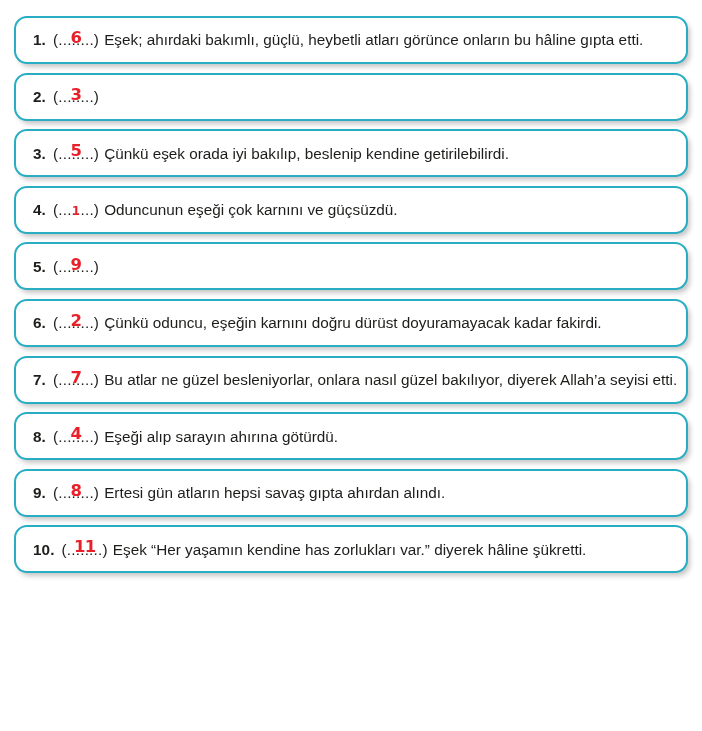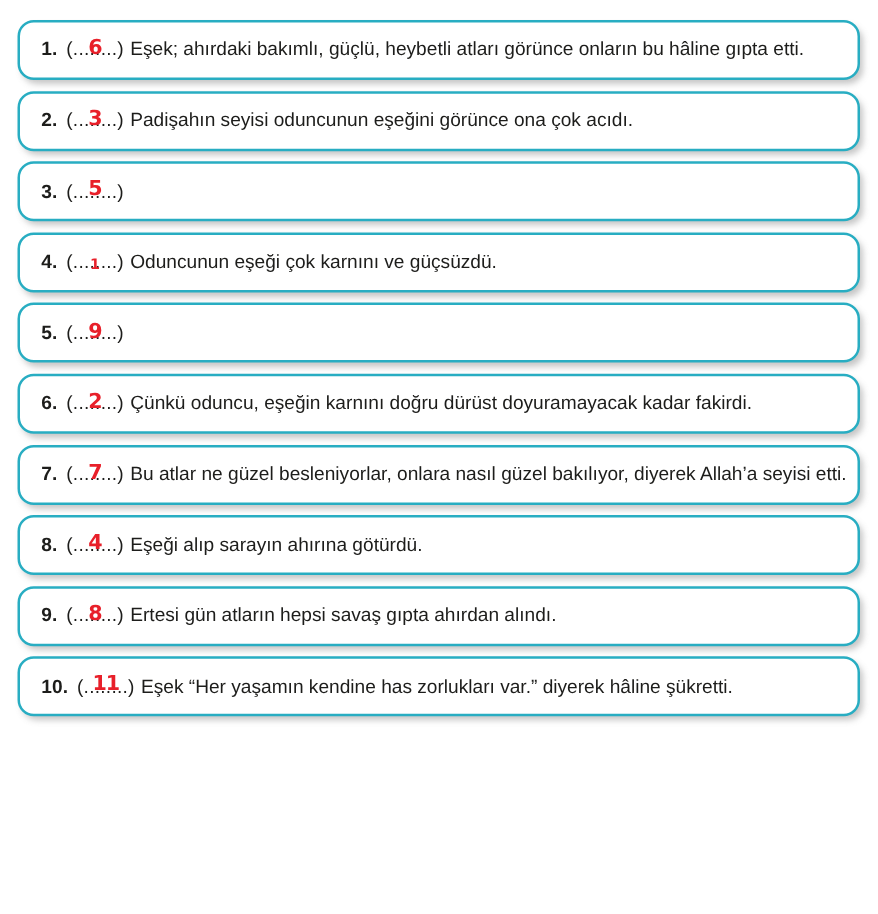--- a/index.html
+++ b/index.html
@@ -111,27 +111,27 @@
       <div class="row-line">
         <span class="item-number">1.</span>
         <span class="blank-slot"><span class="blank-dots">(........)</span><span class="answer-mark big">6</span></span>
         <span class="sentence-text">Eşek; ahırdaki bakımlı, güçlü, heybetli atları görünce onların bu hâline gıpta etti.</span>
       </div>
     </div>
     <div class="item-box">
       <div class="row-line">
         <span class="item-number">2.</span>
         <span class="blank-slot"><span class="blank-dots">(........)</span><span class="answer-mark big">3</span></span>
-        <span class="sentence-text">Padişahın seyisi oduncunun eşeğini görünce ona çok acıdı.</span>
       </div>
     </div>
     <div class="item-box">
       <div class="row-line">
         <span class="item-number">3.</span>
         <span class="blank-slot"><span class="blank-dots">(........)</span><span class="answer-mark big">5</span></span>
+        <span class="sentence-text">Çünkü eşek orada iyi bakılıp, beslenip kendine getirilebilirdi.</span>
       </div>
     </div>
     <div class="item-box">
       <div class="row-line">
         <span class="item-number">4.</span>
         <span class="blank-slot"><span class="blank-dots">(........)</span><span class="answer-mark small">1</span></span>
         <span class="sentence-text">Oduncunun eşeği çok karnını ve güçsüzdü.</span>
       </div>
     </div>
     <div class="item-box">

